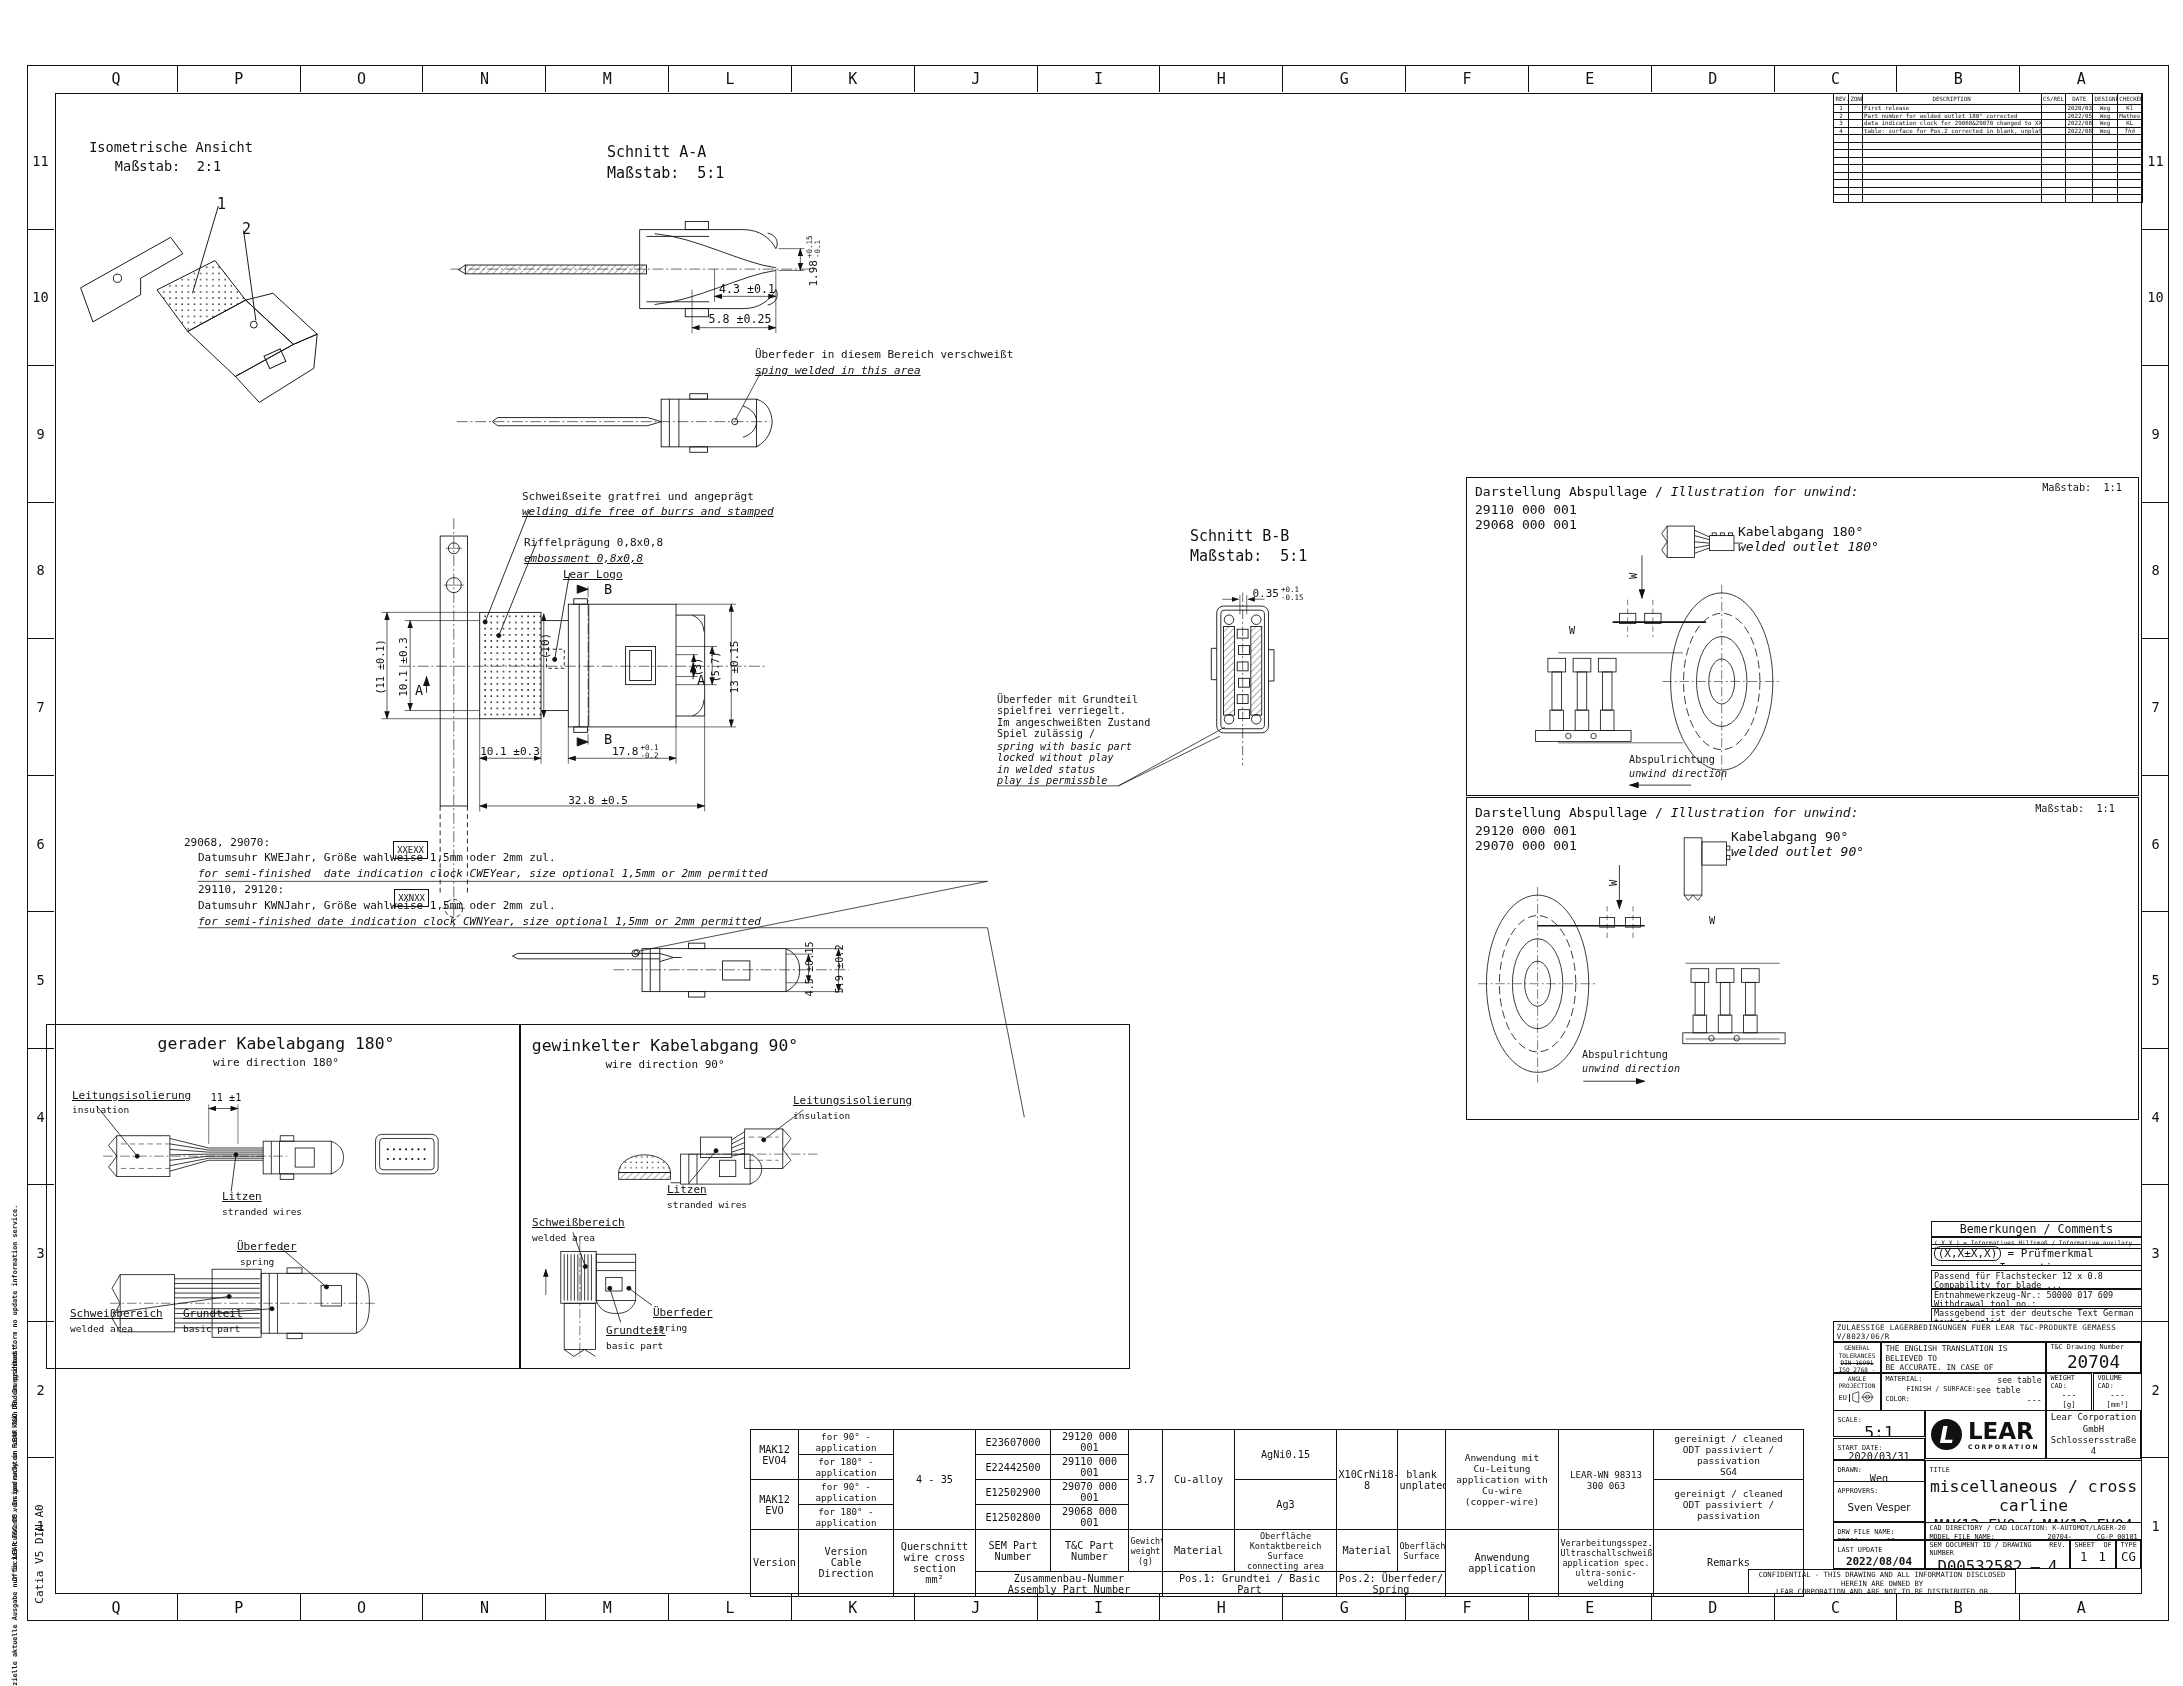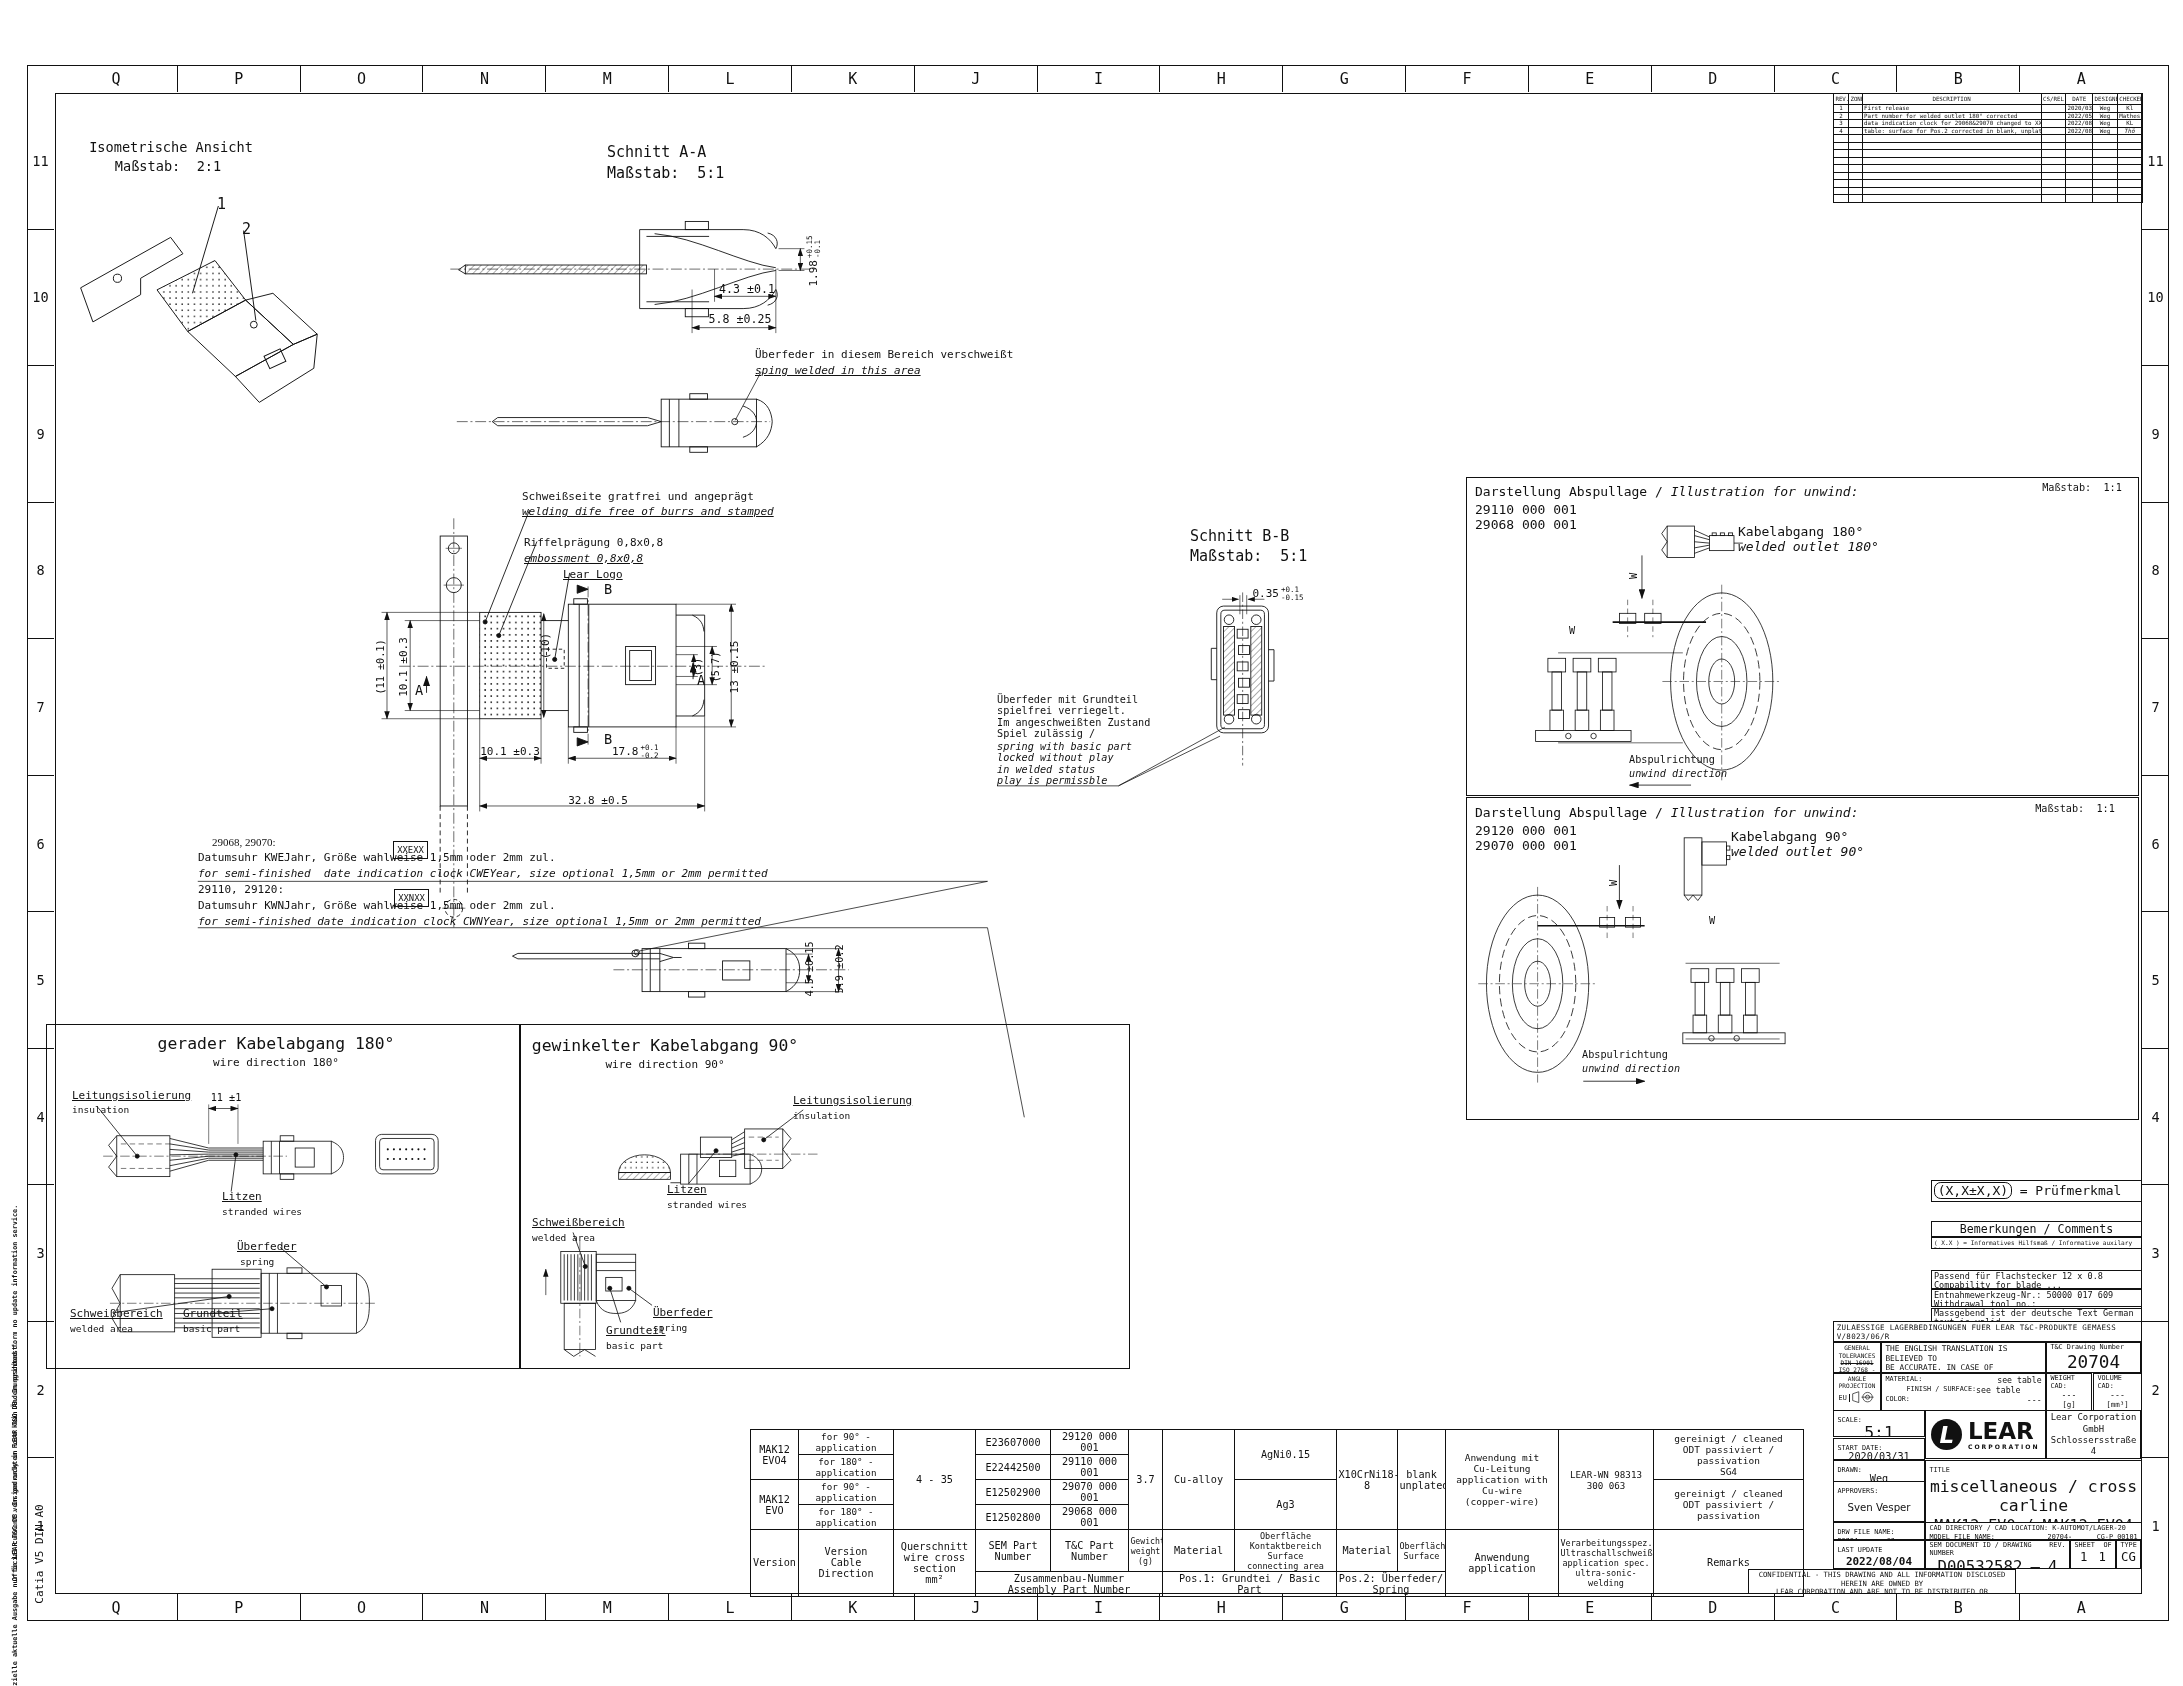--- a/index.html
+++ b/index.html
@@ -334,21 +334,21 @@
   </svg>
   <div class="t pl" style="left:997px;top:694px;font-size:10.2px;line-height:1.12;">Überfeder mit Grundteil
 spielfrei verriegelt.
 Im angeschweißten Zustand
 Spiel zulässig /</div>
   <div class="t pl it" style="left:997px;top:741px;font-size:10.2px;line-height:1.12;">spring with basic part
 locked without play
 in welded status
 play is permissble</div>
 
-  <div class="t" style="left:212px;top:836px;font-family:Liberation Serif, serif;">29068, 29070:</div>
+  <div class="t" style="left:184px;top:836px;">29068, 29070:</div>
   <div class="t" style="left:198px;top:851px;">Datumsuhr KWEJahr, Größe wahlweise 1,5mm oder 2mm zul.</div>
   <div class="box thin" style="left:393px;top:841px;width:35px;height:17.7px;display:flex;align-items:center;justify-content:center;font-size:8.9px;">
       <span>XXEXX</span>
     </div>
   <div class="t it" style="left:198px;top:867px;">for semi-finished  date indication clock CWEYear, size optional 1,5mm or 2mm permitted</div>
   <div class="t" style="left:198px;top:883px;">29110, 29120:</div>
   <div class="t" style="left:198px;top:899px;">Datumsuhr KWNJahr, Größe wahlweise 1,5mm oder 2mm zul.</div>
   <div class="box thin" style="left:394px;top:889px;width:35px;height:17.7px;display:flex;align-items:center;justify-content:center;font-size:8.9px;">
       <span>XXNXX</span>
     </div>
@@ -775,21 +775,21 @@
           <td></td>
           <td></td>
         </tr>
   </tbody>
     </table>
 
   <div class="tbc" style="left:1931px;top:1221px;width:211px;height:15.7px;display:flex;align-items:center;justify-content:center;font-size:11.6px;">
       <span>Bemerkungen / Comments</span>
     </div>
   <div class="tbc" style="left:1931px;top:1237px;width:211px;height:11.6px;font-size:6.1px;padding:0.7px 2px;"><span>( X.X ) = Informatives Hilfsmaß / Informative auxilary Dimension</span></div>
-  <div class="tbc" style="left:1931px;top:1180px;width:211px;height:22px;font-size:13px;padding:0.7px 2px;">
+  <div class="tbc" style="left:1931px;top:1244px;width:211px;height:22px;font-size:11px;padding:0.7px 2px;">
     <span class="oval">(X,X±X,X)</span>
     <span>= Prüfmerkmal</span><br><span style="margin-left:52px;text-align:right;">= Inspection Charakteristic</span>
   </div>
   <div class="tbc" style="left:1931px;top:1270px;width:211px;height:19px;font-size:8.5px;line-height:1.1;padding:1px 2px;"><span>Passend für Flachstecker 12 x 0.8</span><br><span>Compability for blade ...</span></div>
   <div class="tbc" style="left:1931px;top:1289px;width:211px;height:18.4px;font-size:8.5px;line-height:1.1;padding:0.7px 2px;"><span>Entnahmewerkzeug-Nr.: 50000 017 609</span><br><span>Withdrawal tool no.:</span></div>
   <div class="tbc" style="left:1931px;top:1308px;width:211px;height:13.6px;font-size:8.5px;line-height:1.1;padding:0px 2px;"><span>Massgebend ist der deutsche Text</span> <span>German text is valid</span></div>
   <div class="tbc" style="left:1833px;top:1321px;width:309px;height:20.5px;font-size:7.5px;line-height:1.25;padding:0.7px 2.7px;letter-spacing:0.3px;"><span>ZULAESSIGE LAGERBEDINGUNGEN FUER LEAR T&amp;C-PRODUKTE GEMAESS V/8023/06/R</span><br><span>PERMISSIBLE STORAGE CONDITIONS FOR LEAR T&amp;C-PRODUCTS IN ACCORDANCE TO...</span></div>
 
   <div class="tbc" style="left:1833px;top:1342px;width:48px;height:31px;text-align:center;font-size:6.1px;line-height:1.2;">
     <span>GENERAL</span><br><span>TOLERANCES</span><br><span class="strike">DIN 16901</span><br><span>ISO 2768 - m</span>

